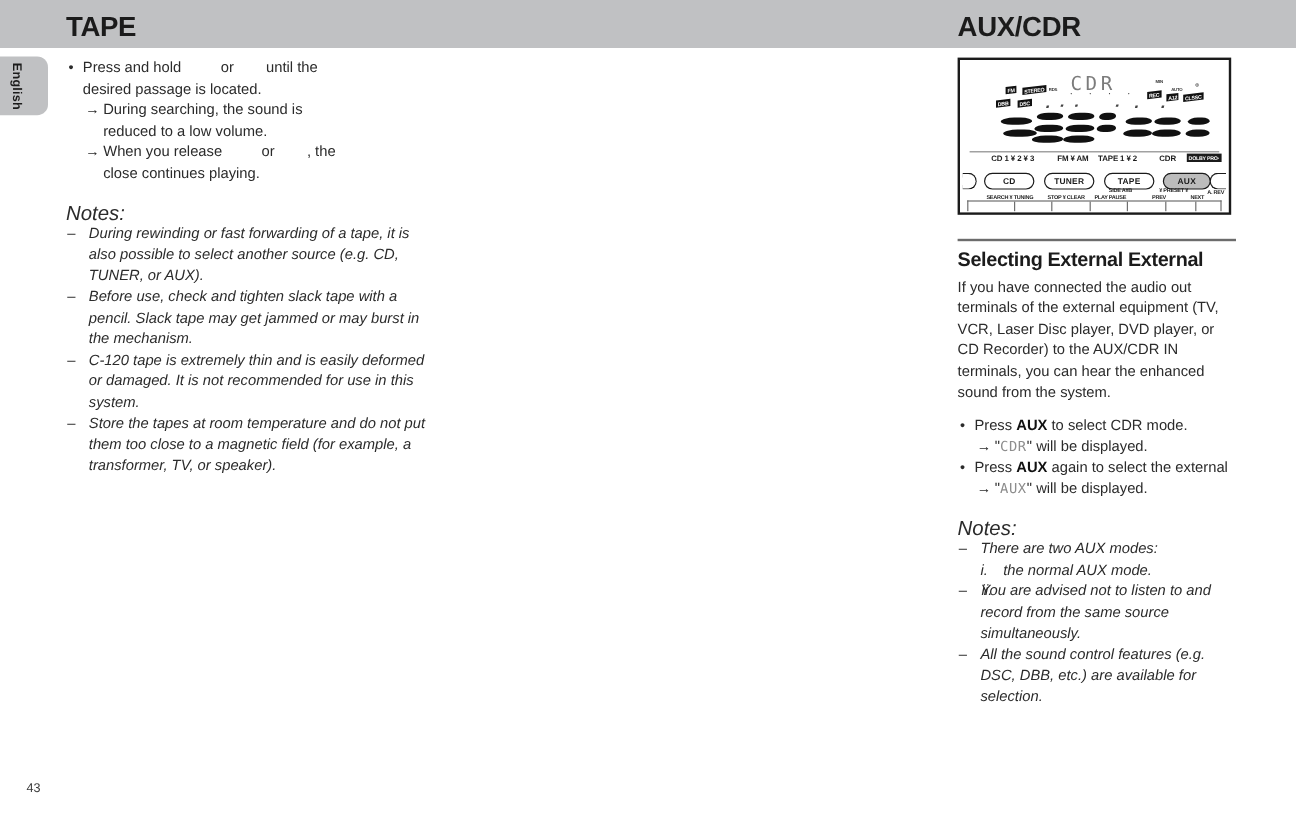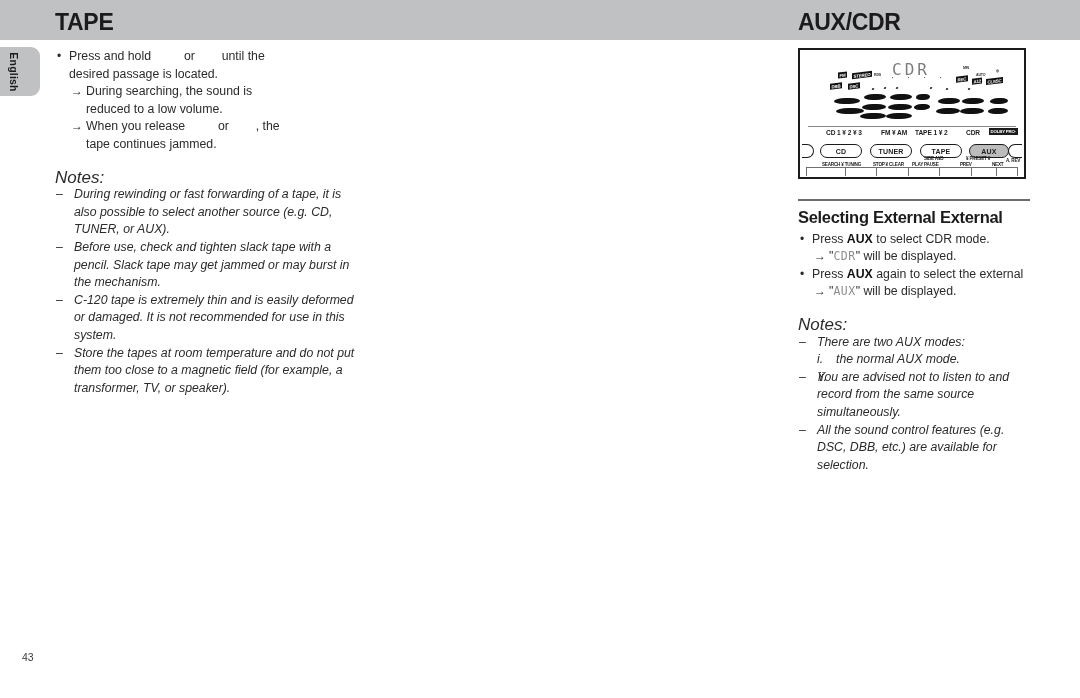--- a/index.html
+++ b/index.html
@@ -378,21 +378,21 @@
     <div>reduced to a low volume.</div>
   </div>
 
   <div class="arrow-row">
     <span class="arr">→</span>
     <span>When you release</span>
     <span class="gap"></span>
     <span>or</span>
     <span class="gap sm"></span>
     <span>, the</span>
-    <div>tape continues jammed.</div>
+    <div>close continues playing.</div>
   </div>
 
   <div class="notes-title">Notes:</div>
 
   <div class="note-item">
     <span class="dash">–</span>
     <span>During rewinding or fast forwarding of a tape, it is also possible to select another source (e.g. CD, TUNER, or AUX).</span>
   </div>
   <div class="note-item">
     <span class="dash">–</span>
@@ -494,20 +494,21 @@
       <i style="left:33%"></i>
       <i style="left:48%"></i>
       <i style="left:63%"></i>
       <i style="left:78%"></i>
       <i style="left:90%"></i>
     </div>
   </div>
 
   <div class="hr-rule"></div>
   <div class="section-head">Selecting External External</div>
+  <div class="body-para">If you have connected the audio out terminals of the external equipment (TV, VCR, Laser Disc player, DVD player, or CD Recorder) to the AUX/CDR IN terminals, you can hear the enhanced sound from the system.</div>
 
   <div class="bullet-row">
     <span class="dot">•</span>
     <span>Press </span><b class="kbd">AUX</b><span> to select CDR mode.</span>
   </div>
   <div class="arrow-row">
     <span class="arr">→</span>
     <span>"</span><span class="lcdtext">CDR</span><span>" will be displayed.</span>
   </div>
 

